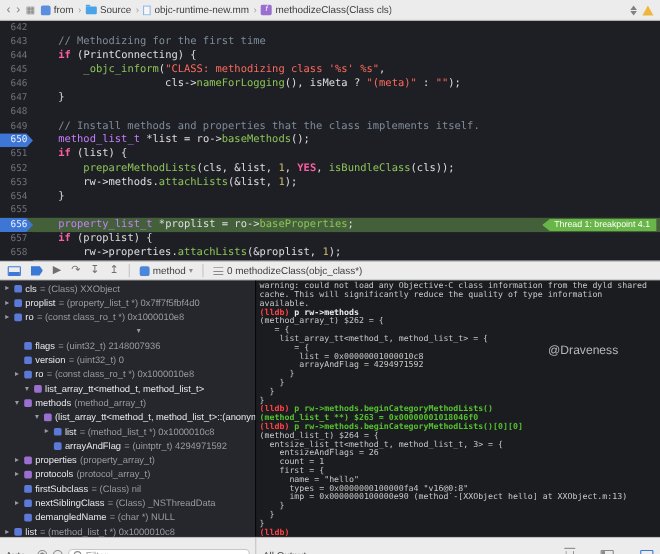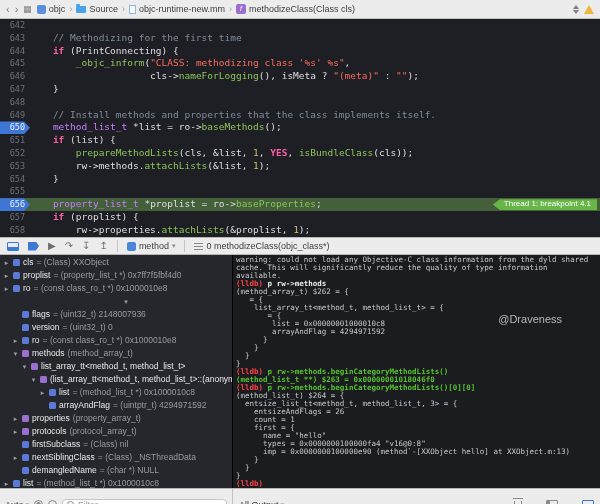--- a/index.html
+++ b/index.html
@@ -122,21 +122,21 @@
 
 <div class="app">
 
   <div class="jumpbar">
     <span class="navbtn">‹</span>
     <span class="navbtn">›</span>
     <span class="relitems">▦</span>
     <div class="crumbs">
         <span class="crumb">
           <span class="ic-proj"></span>
-          <span>objc</span>
+          <span>from</span>
         </span>
         <span class="sep">›</span>
         <span class="crumb">
           <span class="ic-folder"></span>
           <span>Source</span>
         </span>
         <span class="sep">›</span>
         <span class="crumb">
           <span class="ic-file"></span>
           <span>objc-runtime-new.mm</span>
@@ -284,30 +284,30 @@
           <span class="vic b"></span>
           <span class="vn">version</span>
           <span class="vr">= (uint32_t) 0</span>
         </div>
         <div class="vrow" style="padding-left: 12px;">
           <span class="varrow">▸</span>
           <span class="vic b"></span>
           <span class="vn">ro</span>
           <span class="vr">= (const class_ro_t *) 0x1000010e8</span>
         </div>
+        <div class="vrow" style="padding-left: 21px;">
+          <span class="varrow">▾</span>
+          <span class="vic p"></span>
+          <span class="vn">list_array_tt&lt;method_t, method_list_t&gt;</span>
+        </div>
         <div class="vrow" style="padding-left: 12px;">
           <span class="varrow">▾</span>
           <span class="vic p"></span>
           <span class="vn">methods</span>
           <span class="vr">(method_array_t)</span>
-        </div>
-        <div class="vrow" style="padding-left: 21px;">
-          <span class="varrow">▾</span>
-          <span class="vic p"></span>
-          <span class="vn">list_array_tt&lt;method_t, method_list_t&gt;</span>
         </div>
         <div class="vrow" style="padding-left: 30px;">
           <span class="varrow">▾</span>
           <span class="vic p"></span>
           <span class="vn">(list_array_tt&lt;method_t, method_list_t&gt;::(anonymous union))</span>
         </div>
         <div class="vrow" style="padding-left: 39px;">
           <span class="varrow">▸</span>
           <span class="vic b"></span>
           <span class="vn">list</span>

